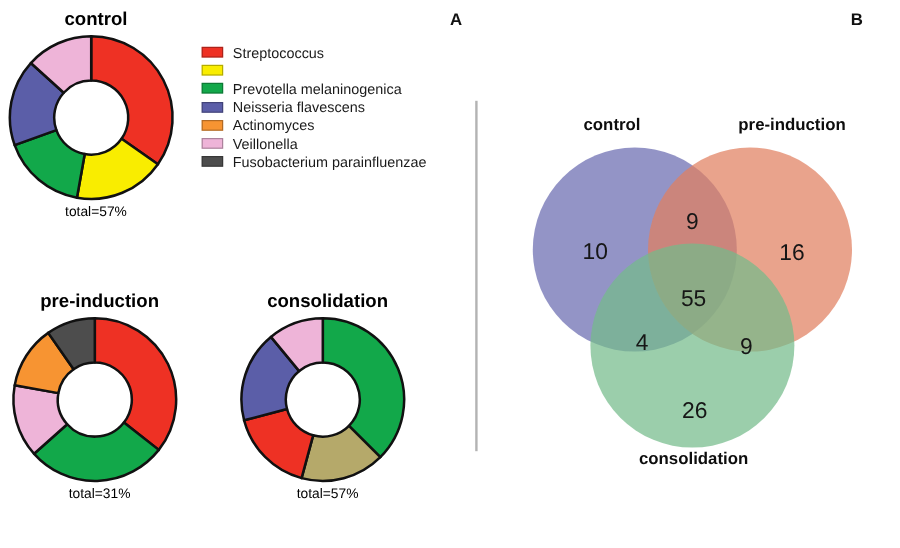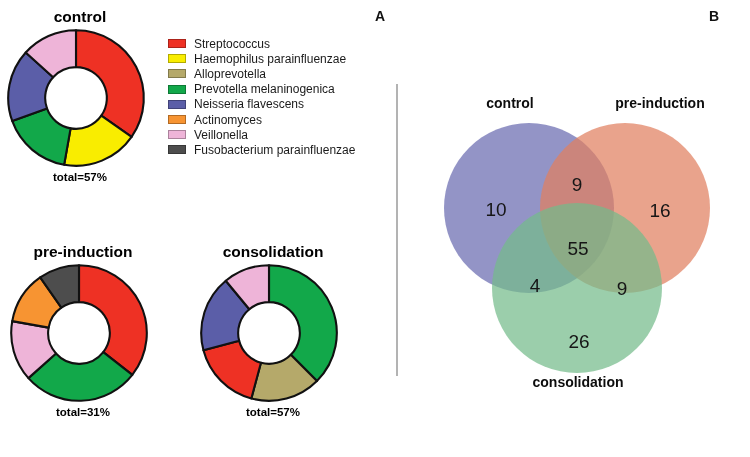--- a/index.html
+++ b/index.html
@@ -26,21 +26,21 @@
 
   
   .donut-block{position:absolute;}
   .donut-title{
     text-align:center;font-weight:bold;font-size:15.5px;color:#000;
     margin:0 0 3px 0;line-height:1.1;
   }
   .donut-wrap{position:relative;margin:0 auto;}
   .donut-wrap svg{display:block;}
   .donut-total{
-    text-align:center;font-weight:bold;font-size:11.5px;color:#000;
+    text-align:center;font-weight:normal;font-size:11.5px;color:#000;
     margin-top:3px;line-height:1.1;
   }
 
   
   #legend{position:absolute;left:168px;top:36px;}
   .legend-row{display:flex;align-items:center;height:15.2px;}
   .legend-swatch{
     width:18px;height:9px;border:1px solid rgba(0,0,0,.28);
     box-sizing:border-box;flex:0 0 auto;
   }
@@ -113,25 +113,20 @@
     <div class="donut-total">total=57%</div>
   </div>
 
   <div id="legend">
       <div class="legend-row">
         <span class="legend-swatch" style="background: rgb(238, 49, 36);"></span>
         <span class="legend-label">Streptococcus</span>
       </div>
       <div class="legend-row">
         <span class="legend-swatch" style="background: rgb(249, 237, 0);"></span>
-        <span class="legend-label">Haemophilus parainfluenzae</span>
-      </div>
-      <div class="legend-row">
-        <span class="legend-swatch" style="background: rgb(181, 169, 106);"></span>
-        <span class="legend-label">Alloprevotella</span>
       </div>
       <div class="legend-row">
         <span class="legend-swatch" style="background: rgb(18, 168, 74);"></span>
         <span class="legend-label">Prevotella melaninogenica</span>
       </div>
       <div class="legend-row">
         <span class="legend-swatch" style="background: rgb(91, 94, 168);"></span>
         <span class="legend-label">Neisseria flavescens</span>
       </div>
       <div class="legend-row">

